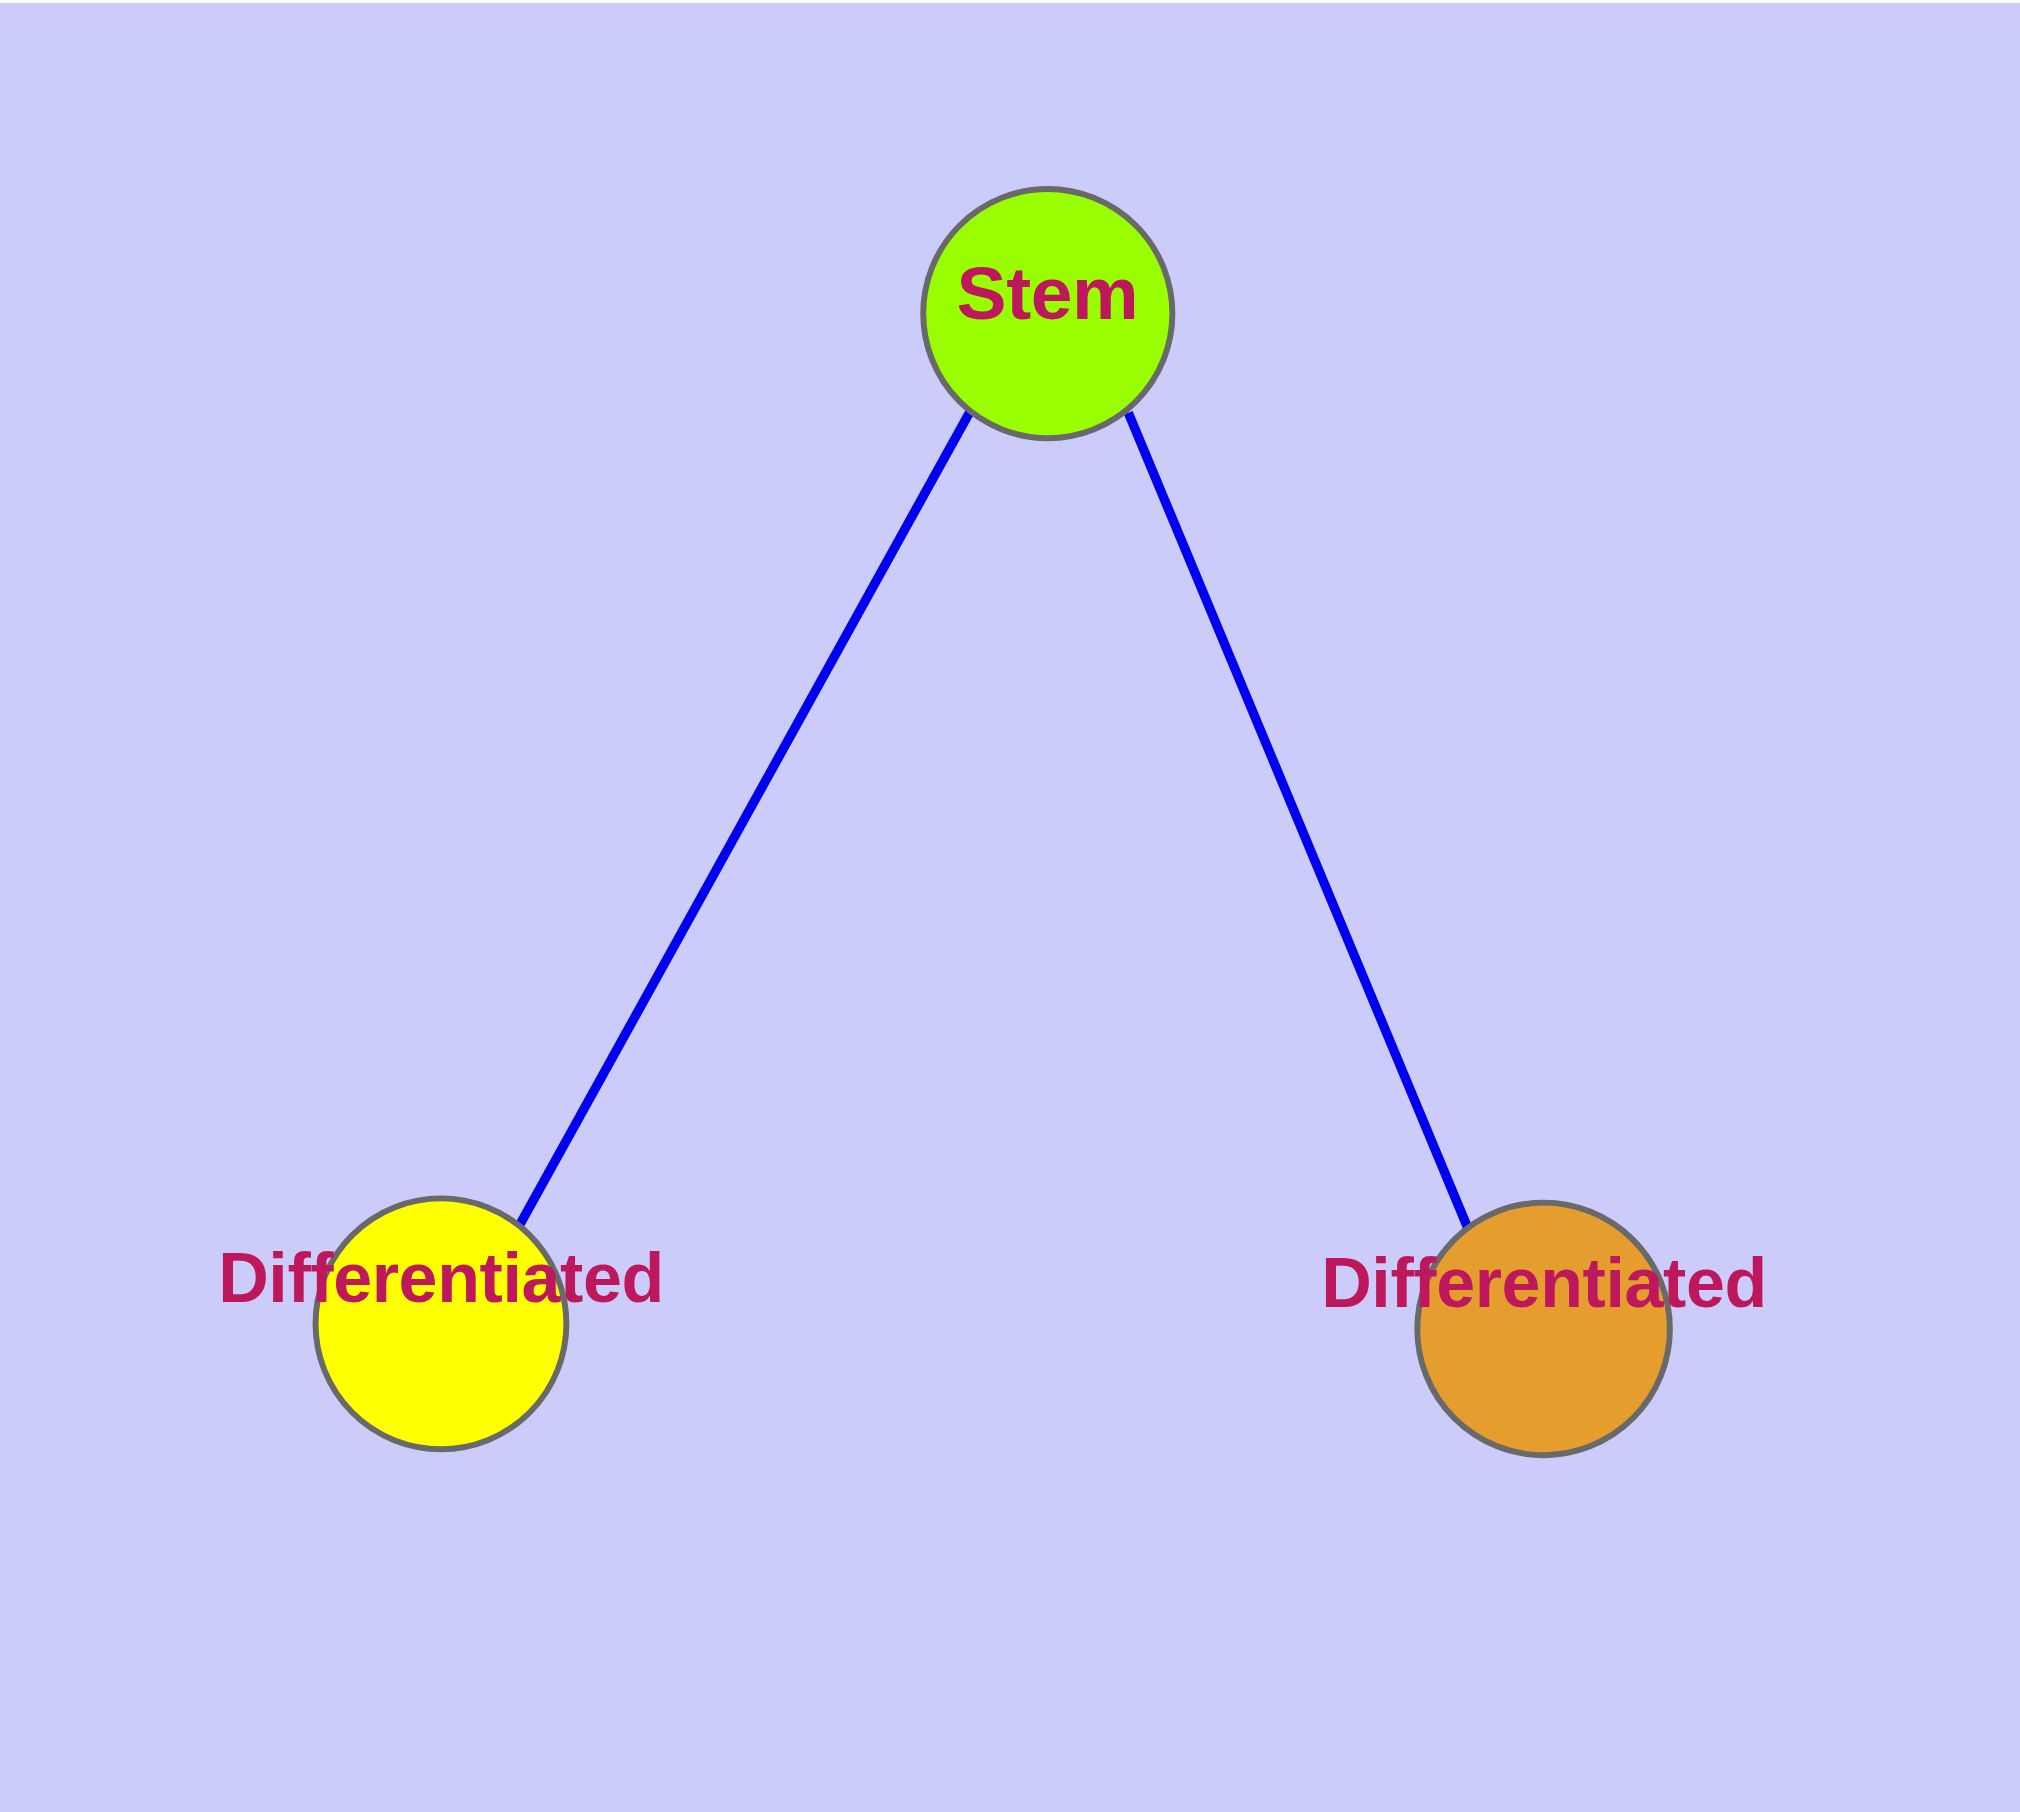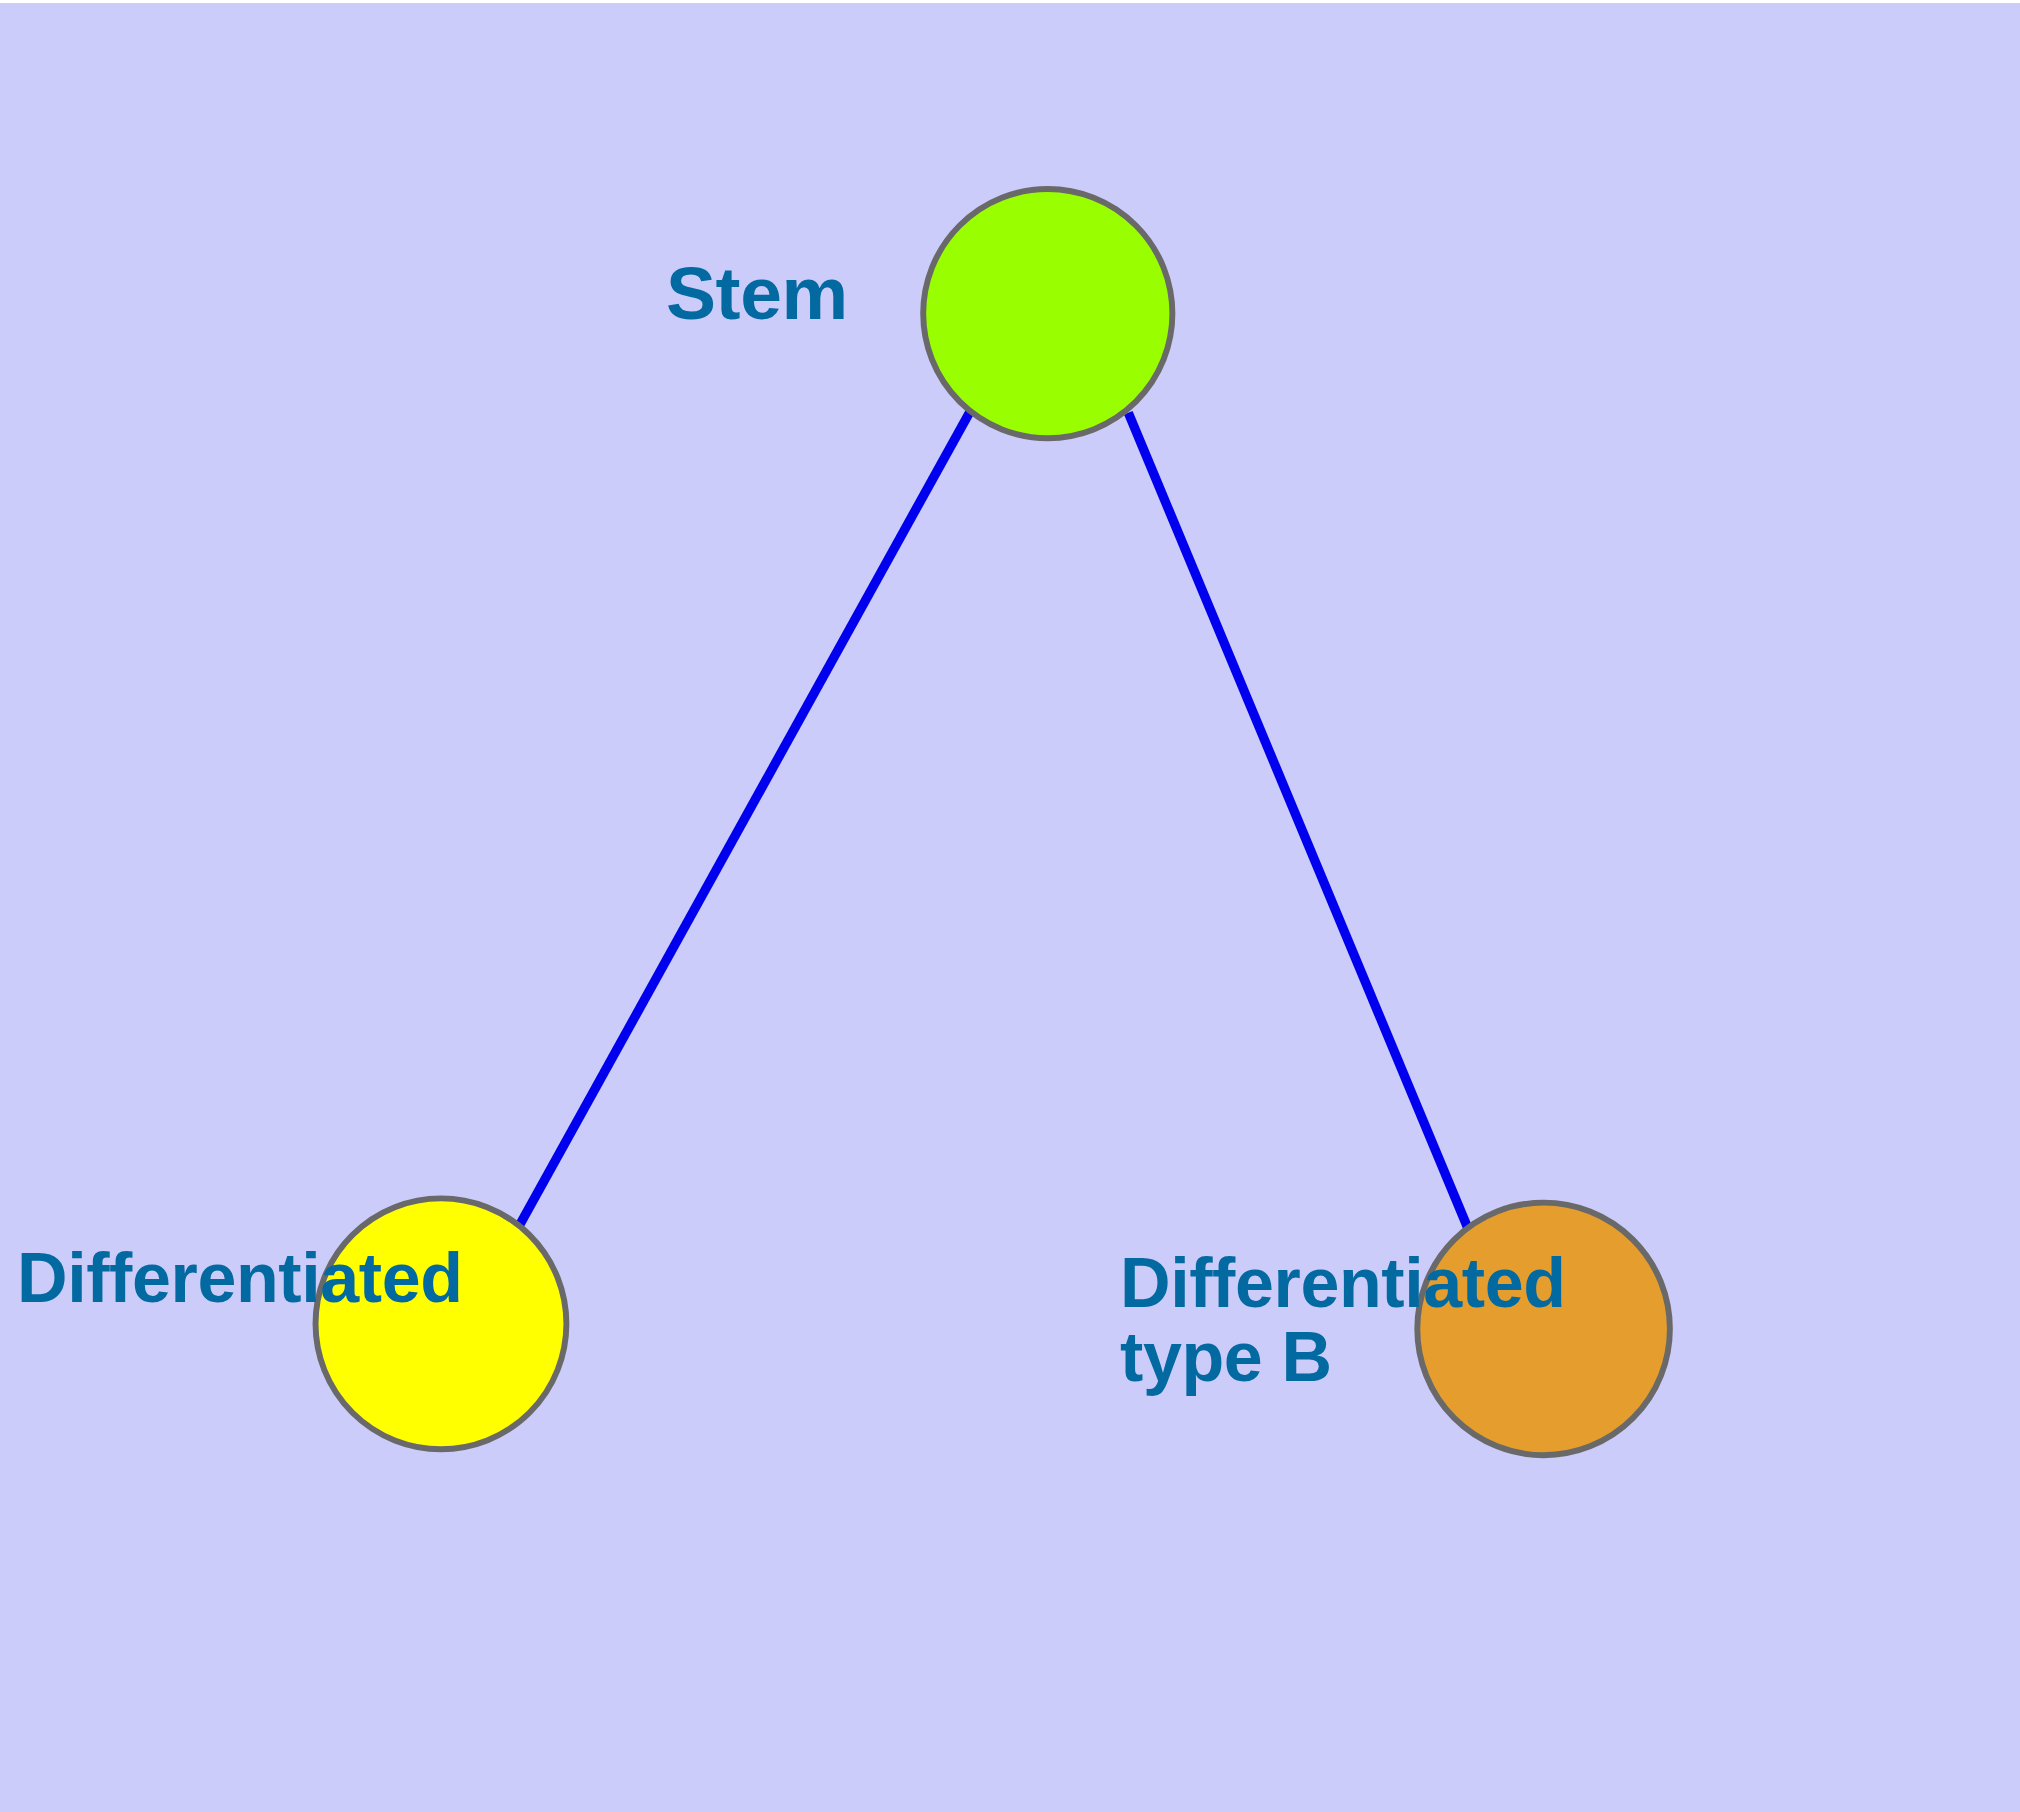--- a/index.html
+++ b/index.html
@@ -25,22 +25,22 @@
     background: #ffffff;
   }
   #graph-svg {
     position: absolute;
     left: 0; top: 0;
     width: 2021px;
     height: 1812px;
   }
   .node-label {
     position: absolute;
-    text-align: left;
-    color: #0369a1;
+    text-align: center;
+    color: #be185d;
     font-weight: bold;
     line-height: 1.06;
     white-space: pre;
     letter-spacing: -0.4px;
     pointer-events: none;
   }
   .label-stem {
     font-size: 75px;
     width: 763px;
     left: 666px;          
@@ -73,16 +73,16 @@
 
     <circle cx="1236" cy="370" r="147" fill="#99ff00" stroke="#696969" stroke-width="7"></circle>
     <circle cx="520" cy="1562" r="148" fill="#ffff00" stroke="#696969" stroke-width="7"></circle>
     <circle cx="1821" cy="1568" r="149" fill="#e59e2e" stroke="#696969" stroke-width="7"></circle>
   </svg>
 
   <div class="node-label label-stem">Stem</div>
 
   <div class="node-label label-a"><span>Differentiated</span><br></div>
 
-  <div class="node-label label-b"><span>Differentiated</span><br><span>type B</span></div>
+  <div class="node-label label-b"><span>Differentiated</span><br></div>
 
 </div>
 
 
 </body></html>

